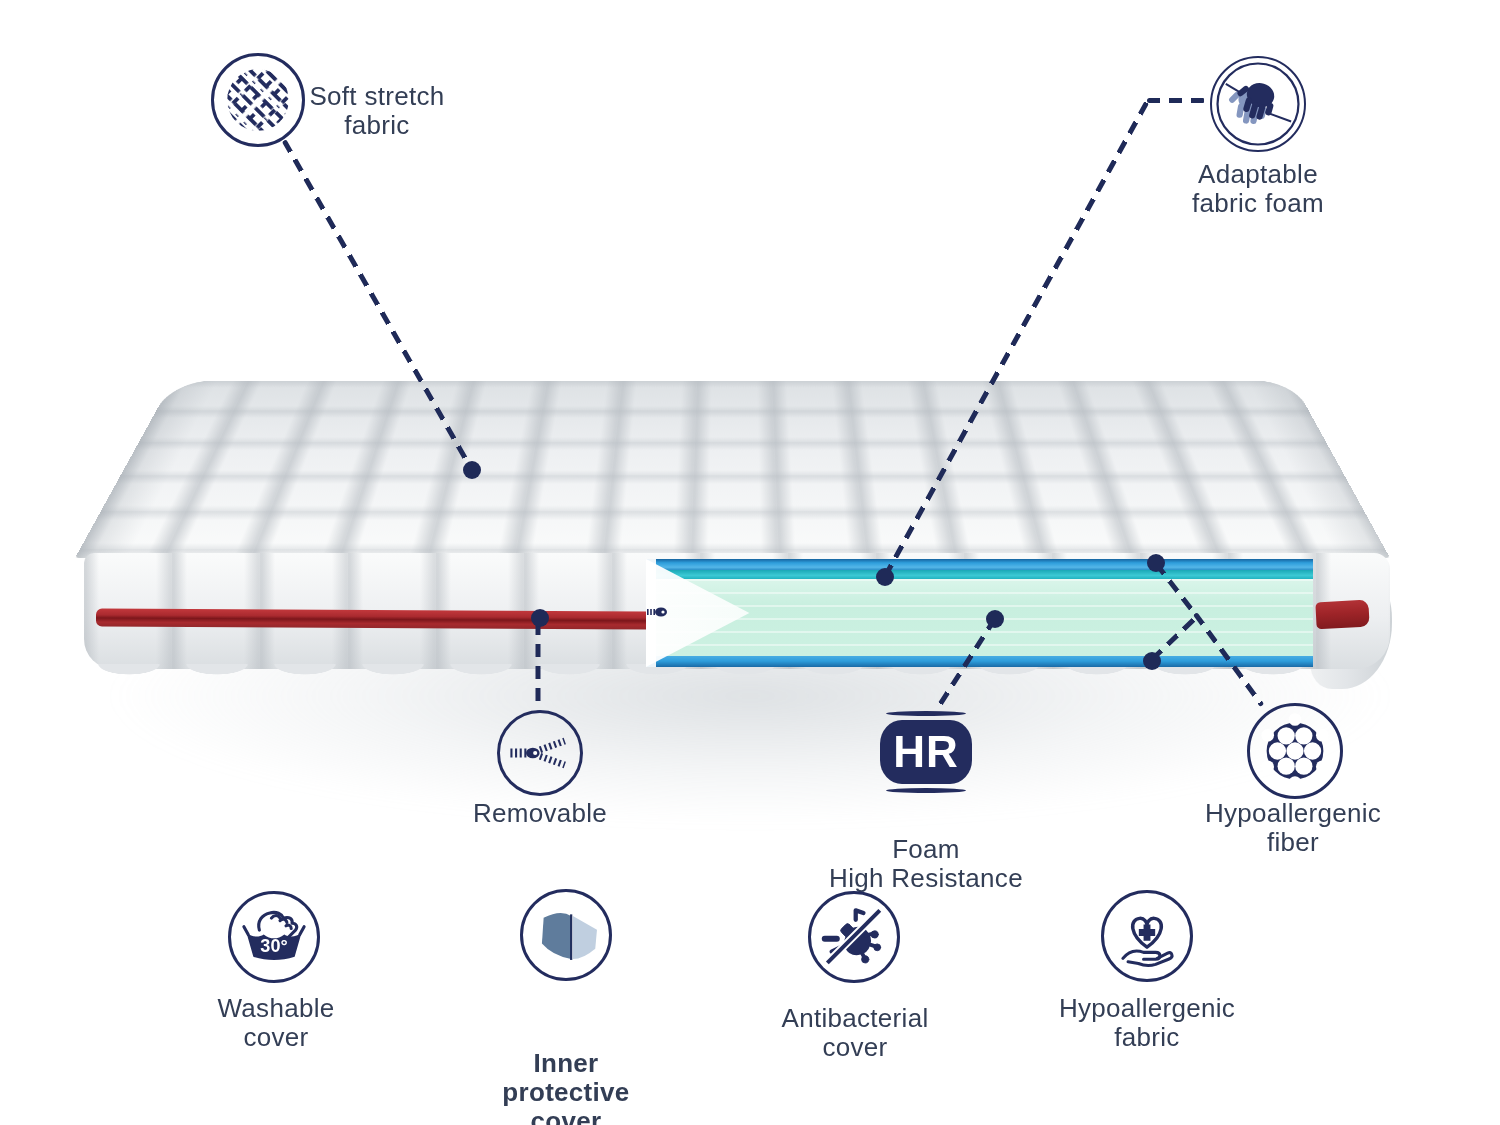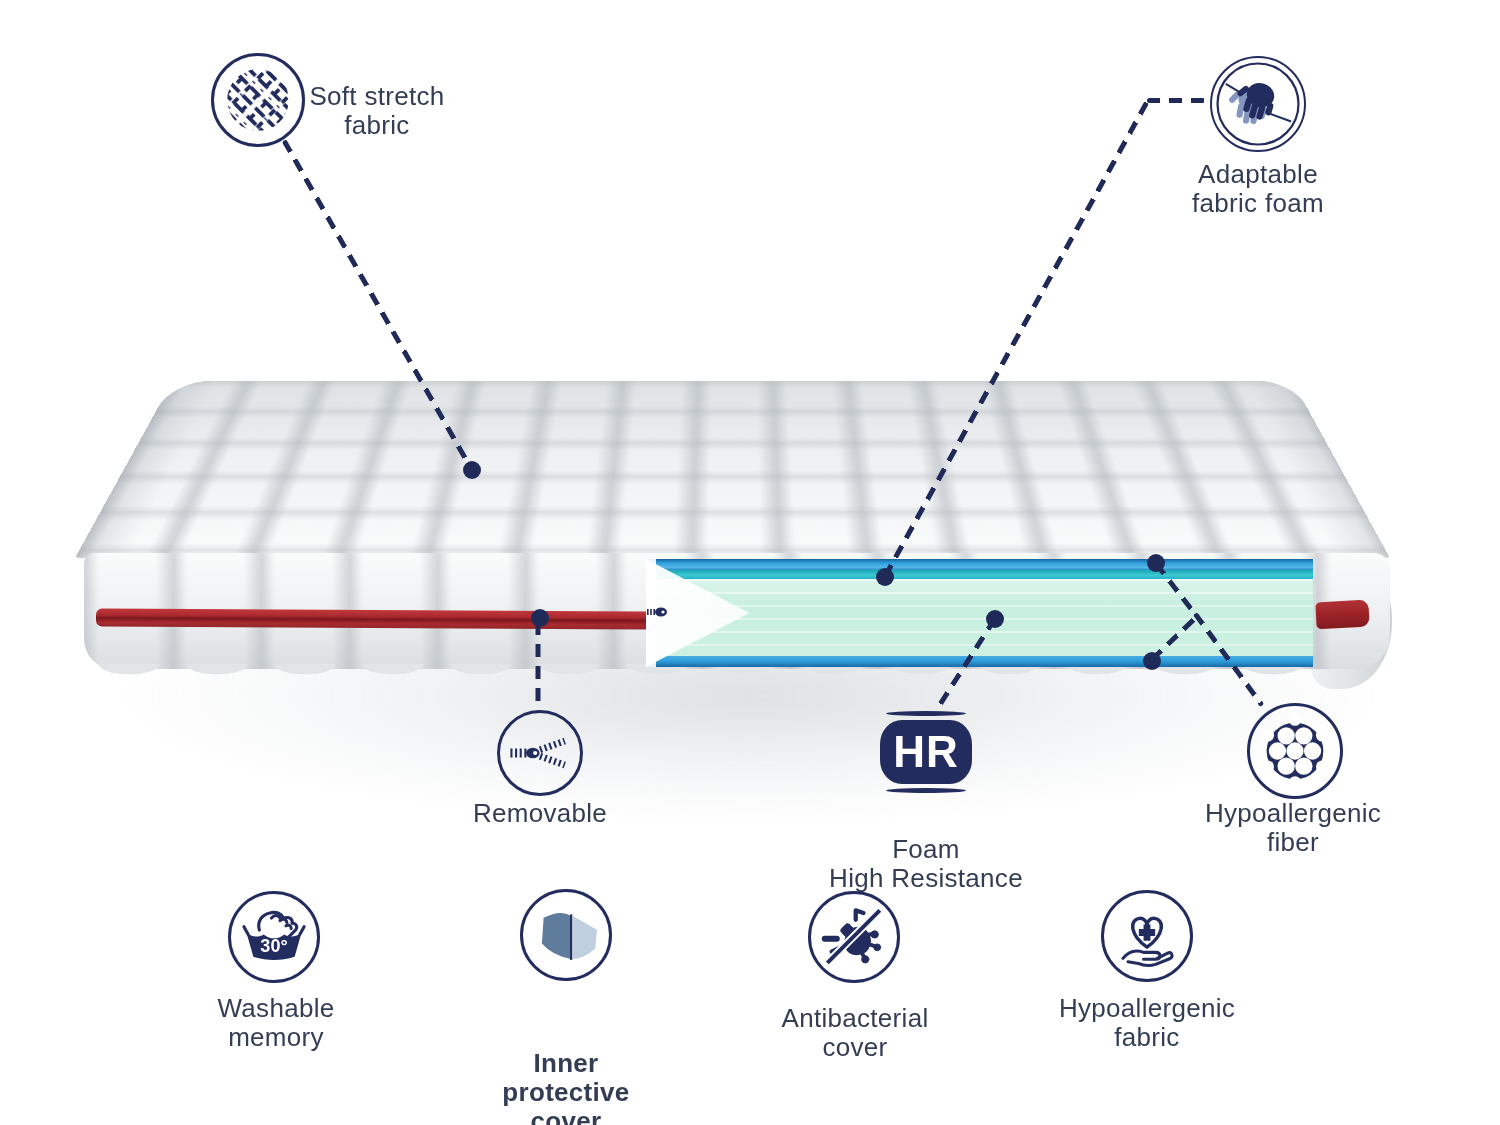--- a/index.html
+++ b/index.html
@@ -208,21 +208,21 @@
           <path d="M57 31 c3 -3 7 -2 8 2"></path>
           <path d="M64 37 c3 -2 6 0 6 3"></path>
         <path d="M15 38 L20 47"></path>
           <path d="M85 38 L80 47"></path>
       </g>
       <path d="M18 45 C24 50 32 51 38 47 C46 53 54 53 62 47 C68 51 76 50 82 45 L74 73 C58 78 42 78 26 73 Z" fill="#232c5e"></path>
       <text x="50" y="67" font-size="21" font-weight="bold" fill="#ffffff" text-anchor="middle" font-family="Liberation Sans, sans-serif">30°</text>
     </svg>
   </div>
   <div class="lbl" style="left:176px;top:994px;width:200px;">Washable
-memory</div>
+cover</div>
 
   <div class="icircle" style="left:520px;top:889px;width:92px;height:92px;">
     <svg viewBox="0 0 100 100">
       <path d="M22 60 L24 30 Q44 20 56 28 L56 78 Q34 74 22 60 Z" fill="#5f7c9c"></path>
       <path d="M58 28 L86 44 L84 66 Q70 78 58 78 Z" fill="#c0cfe0"></path>
       <path d="M56 26 L56 79" stroke="#22305e" stroke-width="2.6" fill="none"></path>
     </svg>
   </div>
   <div class="lbl" style="left:466px;top:1049px;width:200px;font-weight:bold;">Inner
 protective

